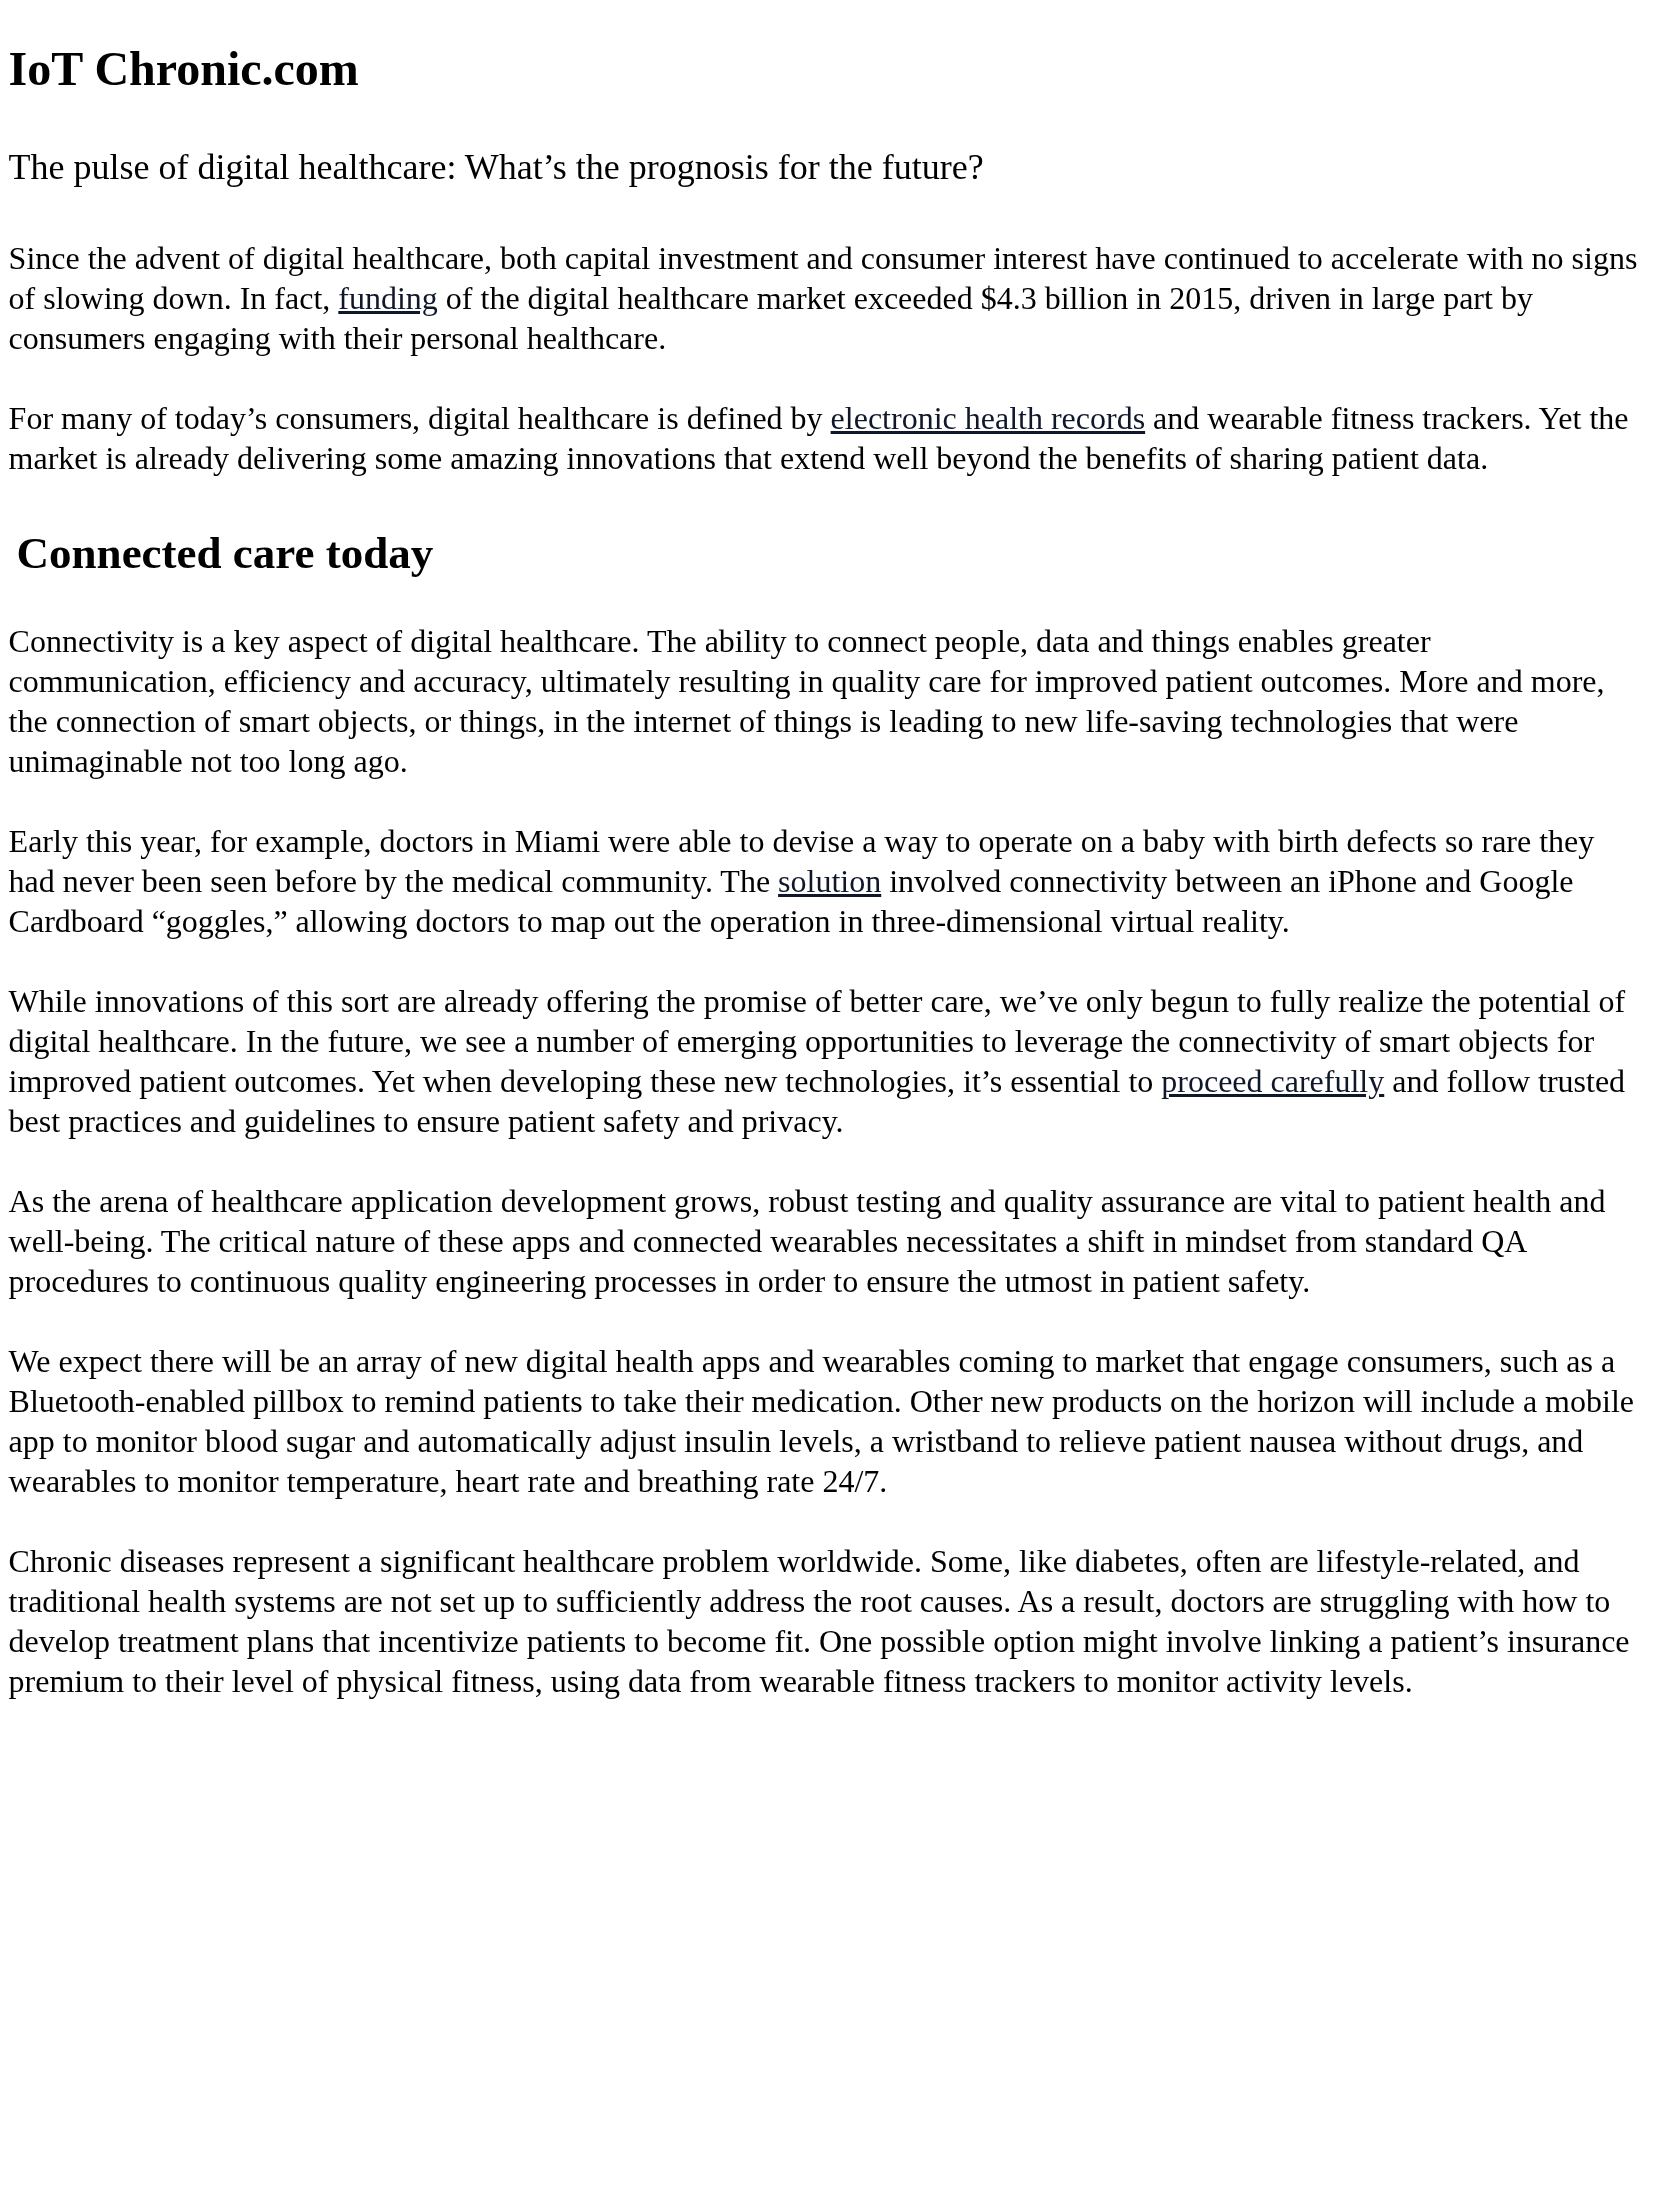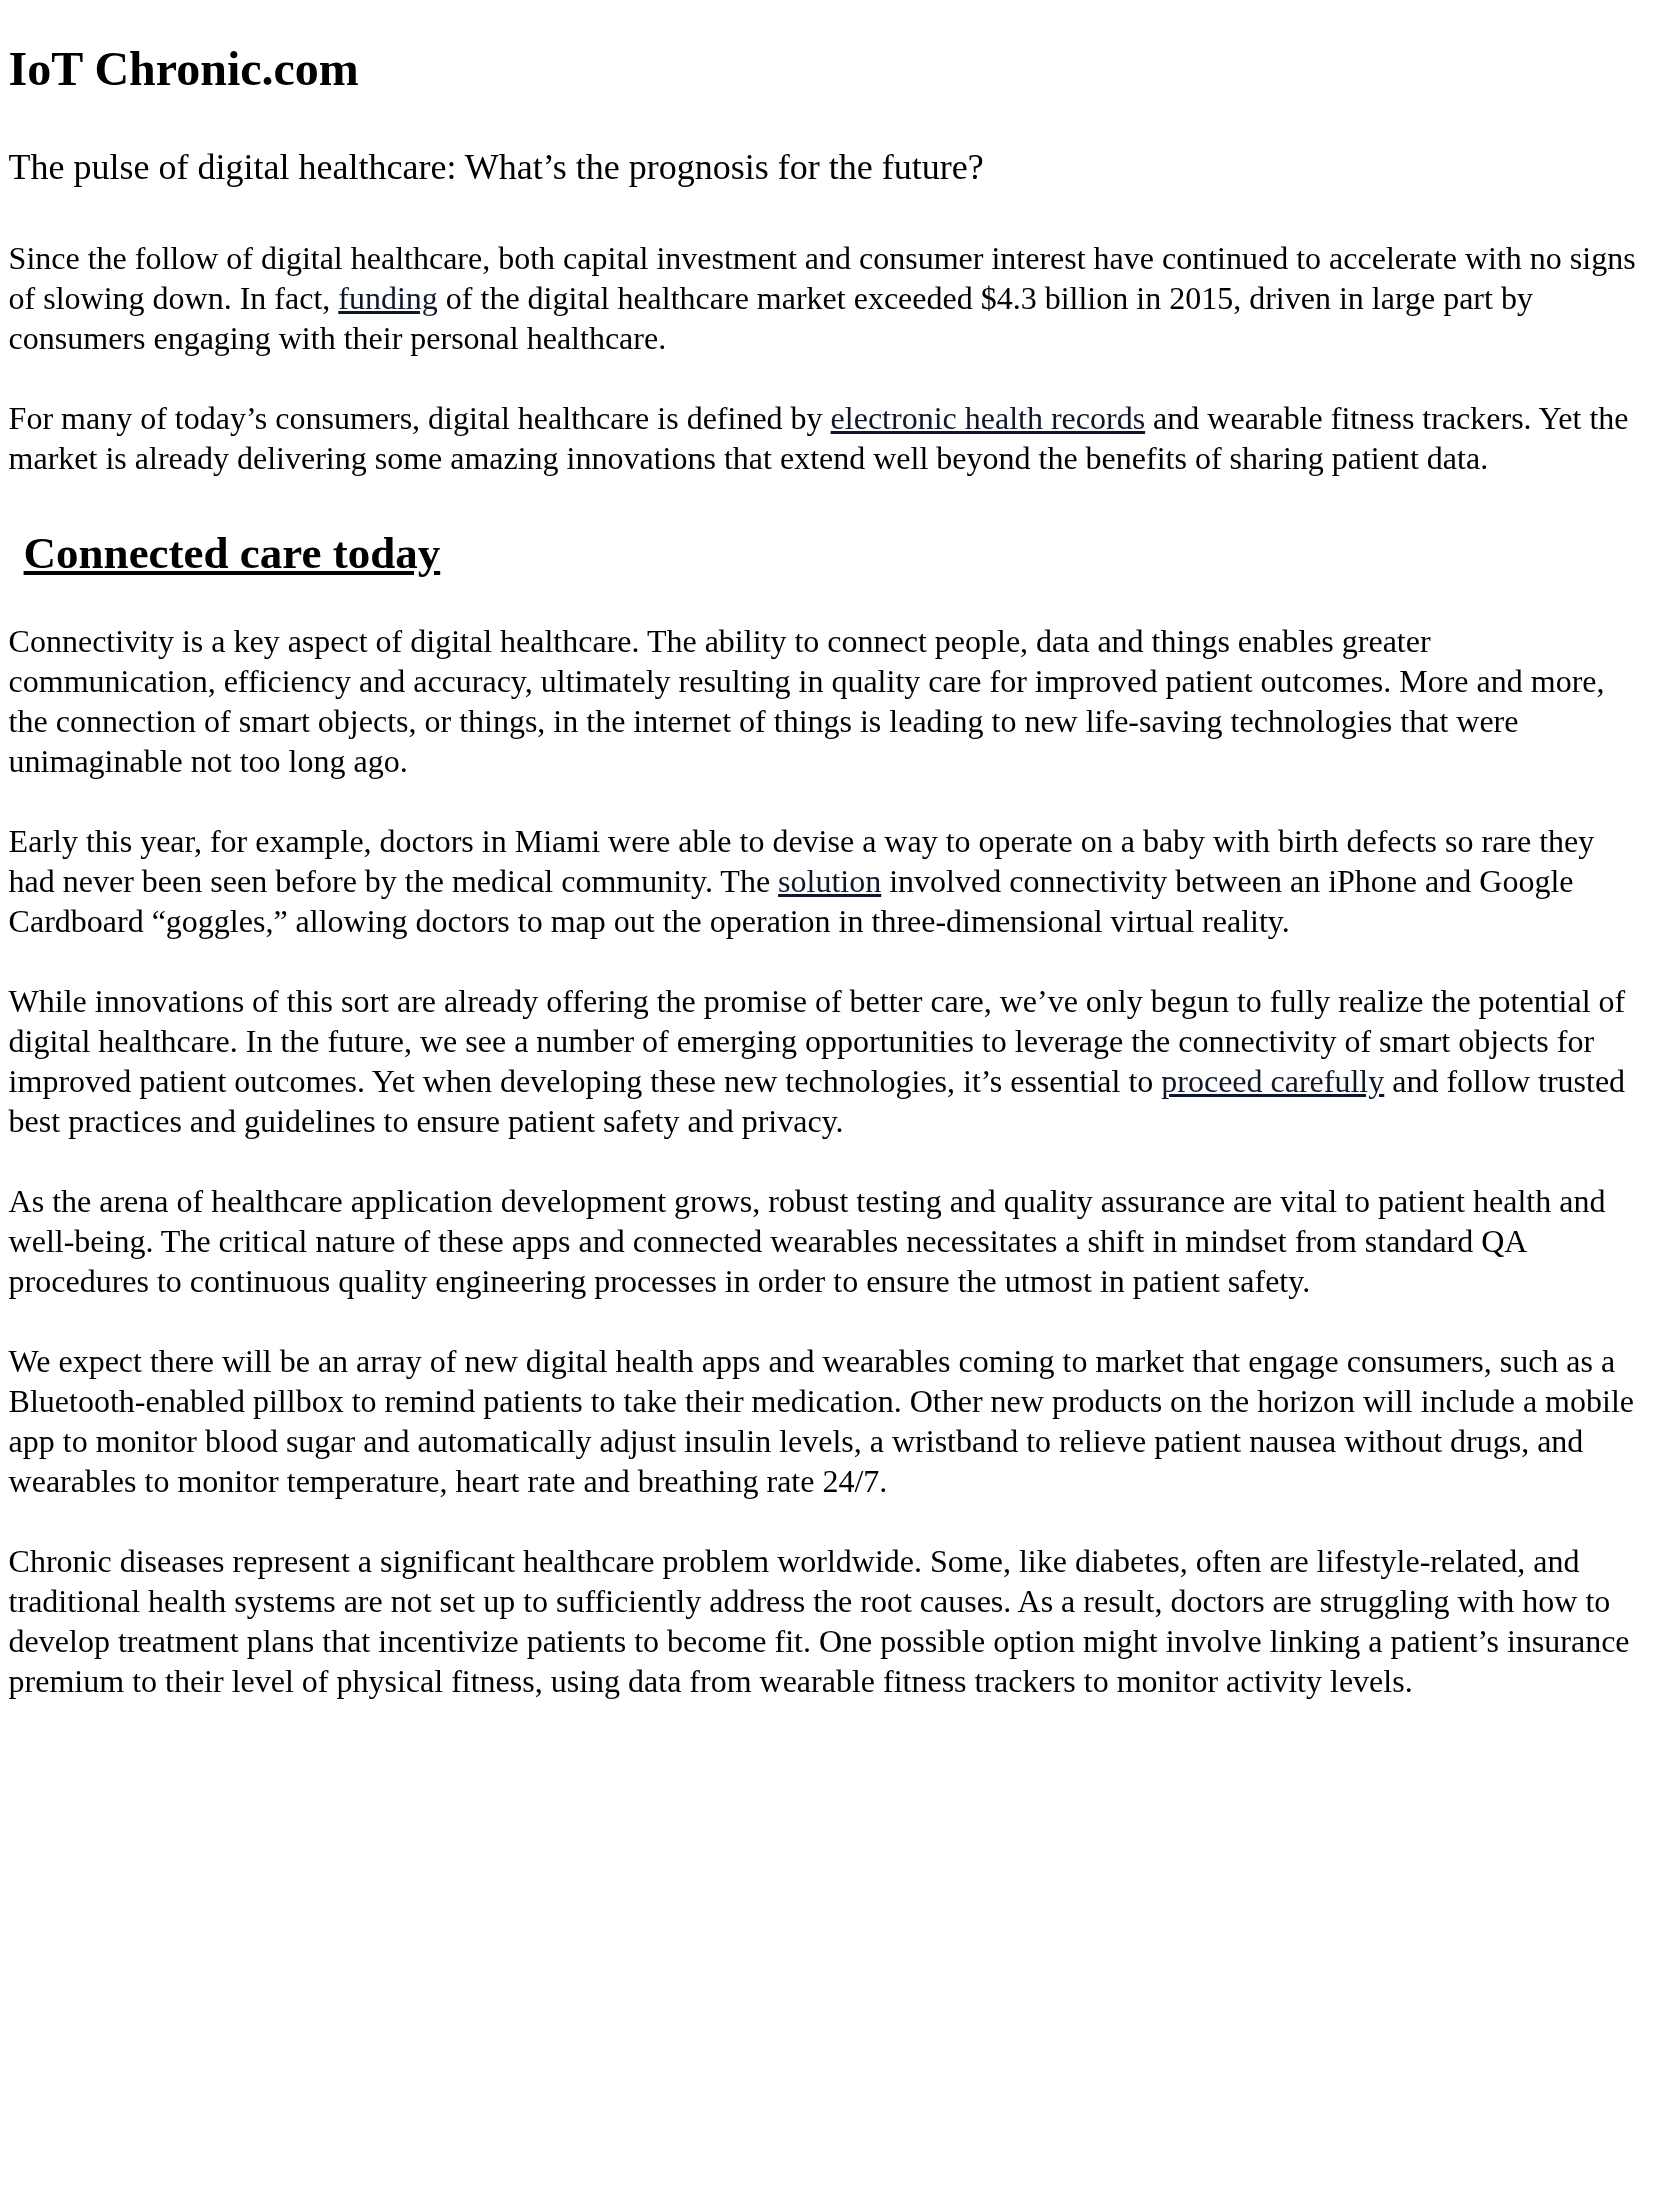--- a/index.html
+++ b/index.html
@@ -40,39 +40,38 @@
     font-size: 32px;
     line-height: 40px;
     font-weight: normal;
     margin: 40px 0;
     text-align: left;
   }
   h3.section-heading {
     font-size: 45px;
     line-height: 50px;
     font-weight: bold;
-    margin: 50px 0 43px 15px;
-    text-decoration: underline;
+    margin: 50px 0 43px 8px;
   }
   a.link {
     color: #0f172a;
     text-decoration: underline;
   }
 </style>
 </head>
 <body>
 
 <div class="article">
 
   <h1 class="site-title">IoT Chronic.com</h1>
 
   <h2 class="headline">The pulse of digital healthcare: What’s the prognosis for the future?</h2>
 
 
-  <p class="body-para"><span>Since the follow of digital healthcare, both capital investment and consumer interest have continued to accelerate with no signs of slowing down. In fact, </span><a href="#" class="link">funding</a><span> of the digital healthcare market exceeded $4.3 billion in 2015, driven in large part by consumers engaging with their personal healthcare.</span></p>
+  <p class="body-para"><span>Since the advent of digital healthcare, both capital investment and consumer interest have continued to accelerate with no signs of slowing down. In fact, </span><a href="#" class="link">funding</a><span> of the digital healthcare market exceeded $4.3 billion in 2015, driven in large part by consumers engaging with their personal healthcare.</span></p>
 
   <p class="body-para"><span>For many of today’s consumers, digital healthcare is defined by </span><a href="#" class="link">electronic health records</a><span> and wearable fitness trackers. Yet the market is already delivering some amazing innovations that extend well beyond the benefits of sharing patient data.</span></p>
 
   <h3 class="section-heading">Connected care today</h3>
 
   <p class="body-para"><span>Connectivity is a key aspect of digital healthcare. The ability to connect people, data and things enables greater communication, efficiency and accuracy, ultimately resulting in quality care for improved patient outcomes. More and more, the connection of smart objects, or things, in the internet of things is leading to new life-saving technologies that were unimaginable not too long ago.</span></p>
 
   <p class="body-para"><span>Early this year, for example, doctors in Miami were able to devise a way to operate on a baby with birth defects so rare they had never been seen before by the medical community. The </span><a href="#" class="link">solution</a><span> involved connectivity between an iPhone and Google Cardboard “goggles,” allowing doctors to map out the operation in three-dimensional virtual reality.</span></p>
 
   <p class="body-para"><span>While innovations of this sort are already offering the promise of better care, we’ve only begun to fully realize the potential of digital healthcare. In the future, we see a number of emerging opportunities to leverage the connectivity of smart objects for improved patient outcomes. Yet when developing these new technologies, it’s essential to </span><a href="#" class="link">proceed carefully</a><span> and follow trusted best practices and guidelines to ensure patient safety and privacy.</span></p>

